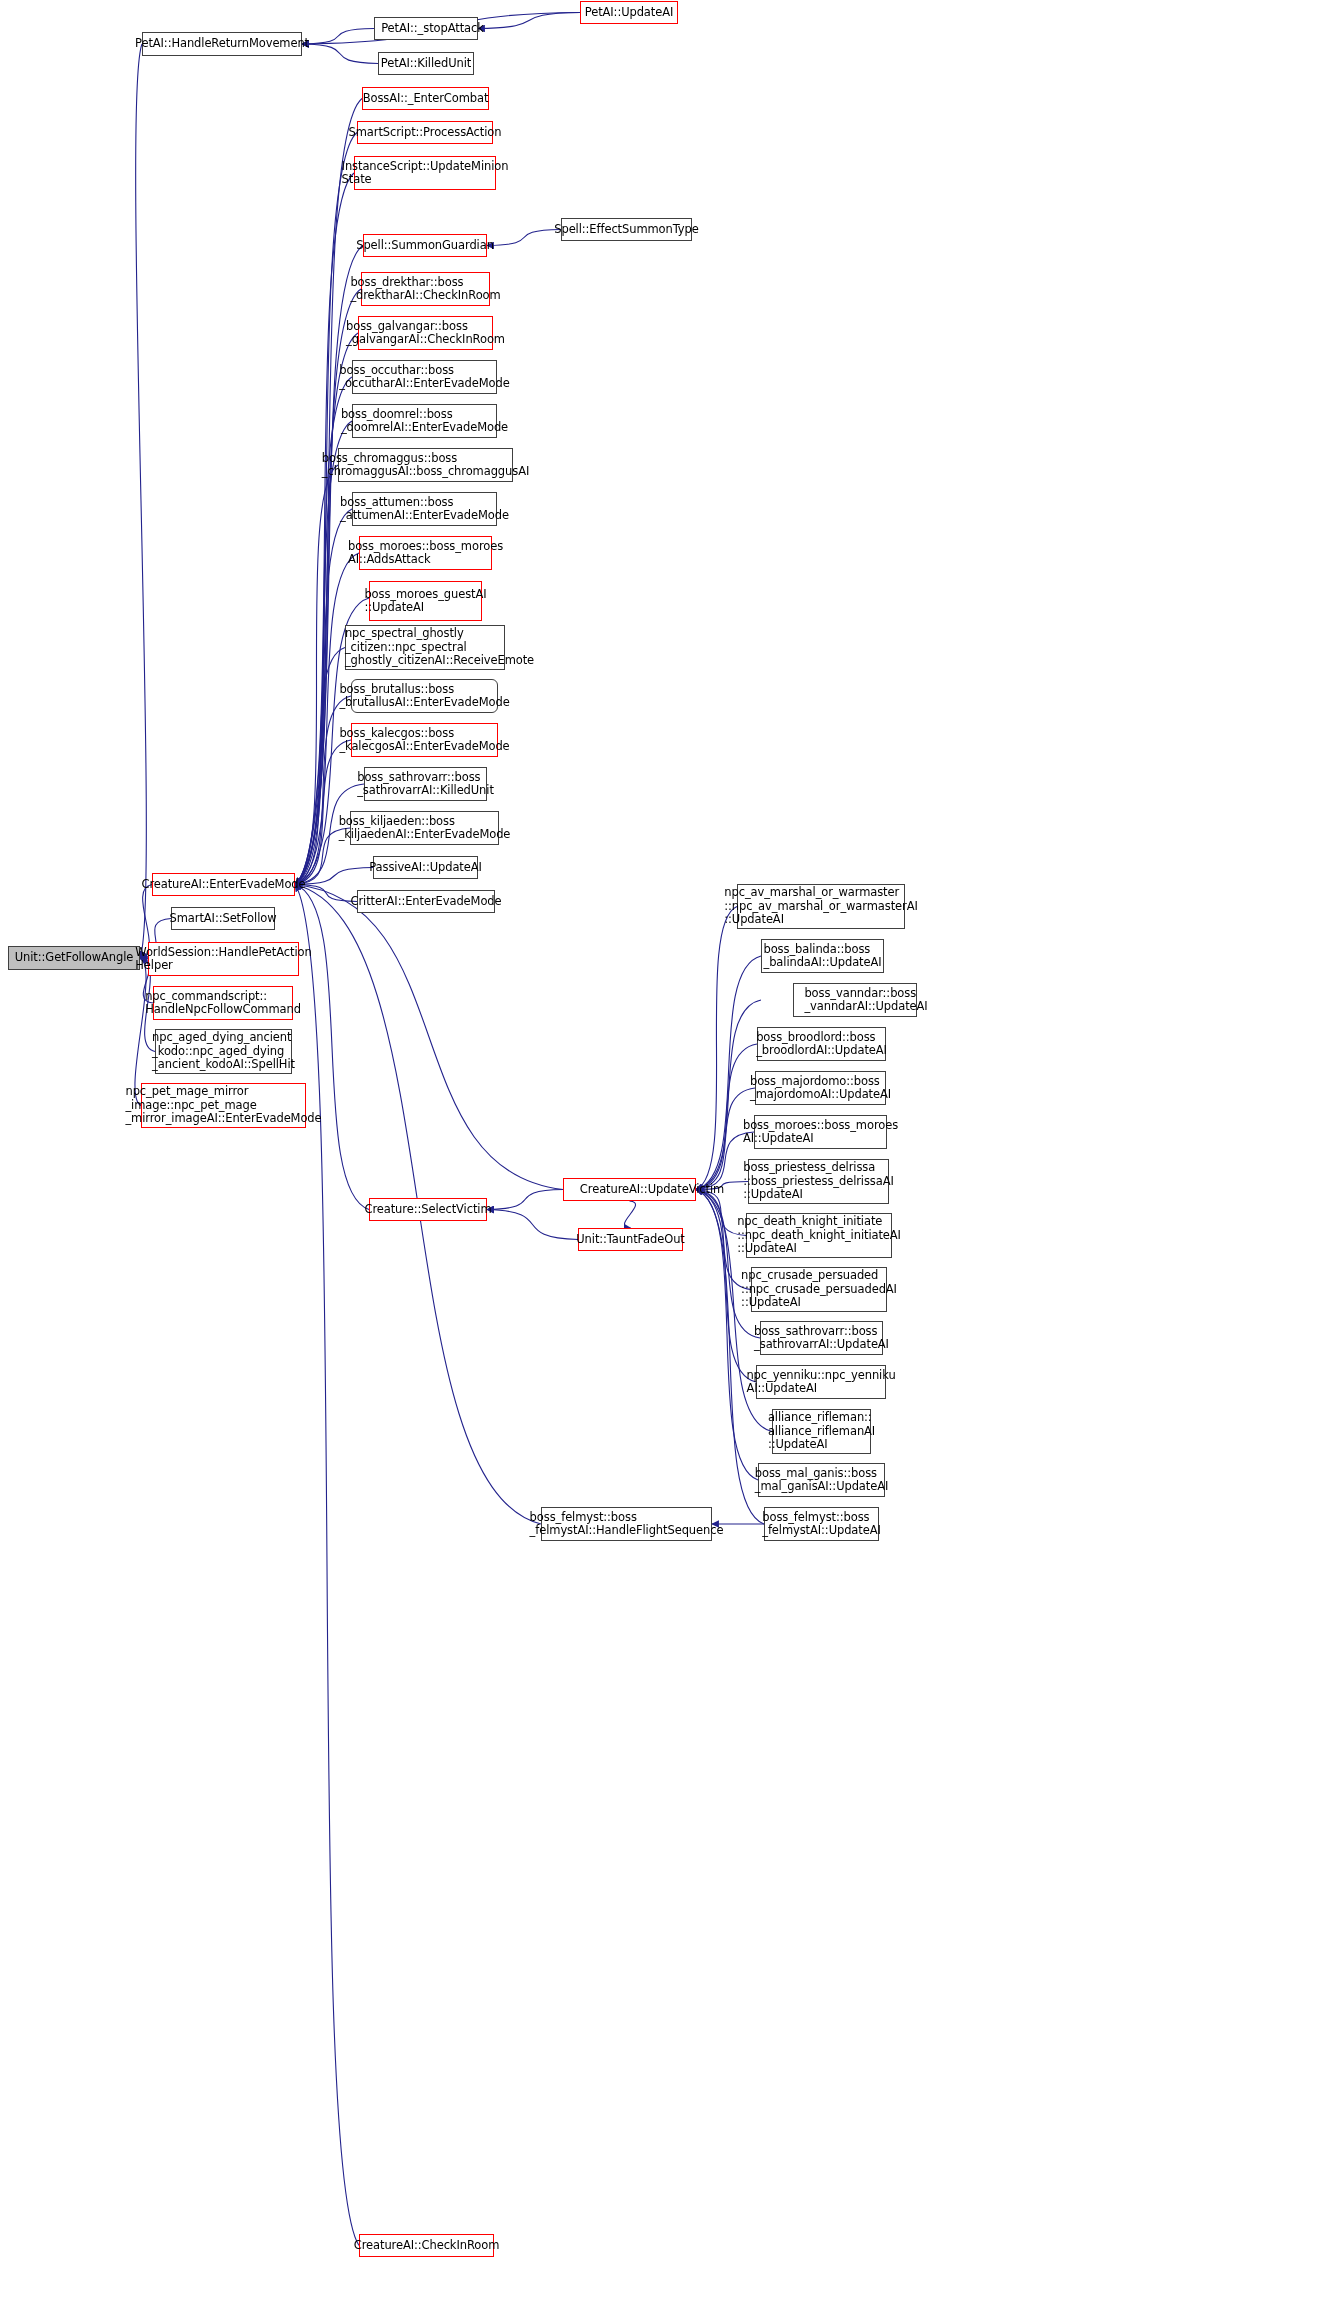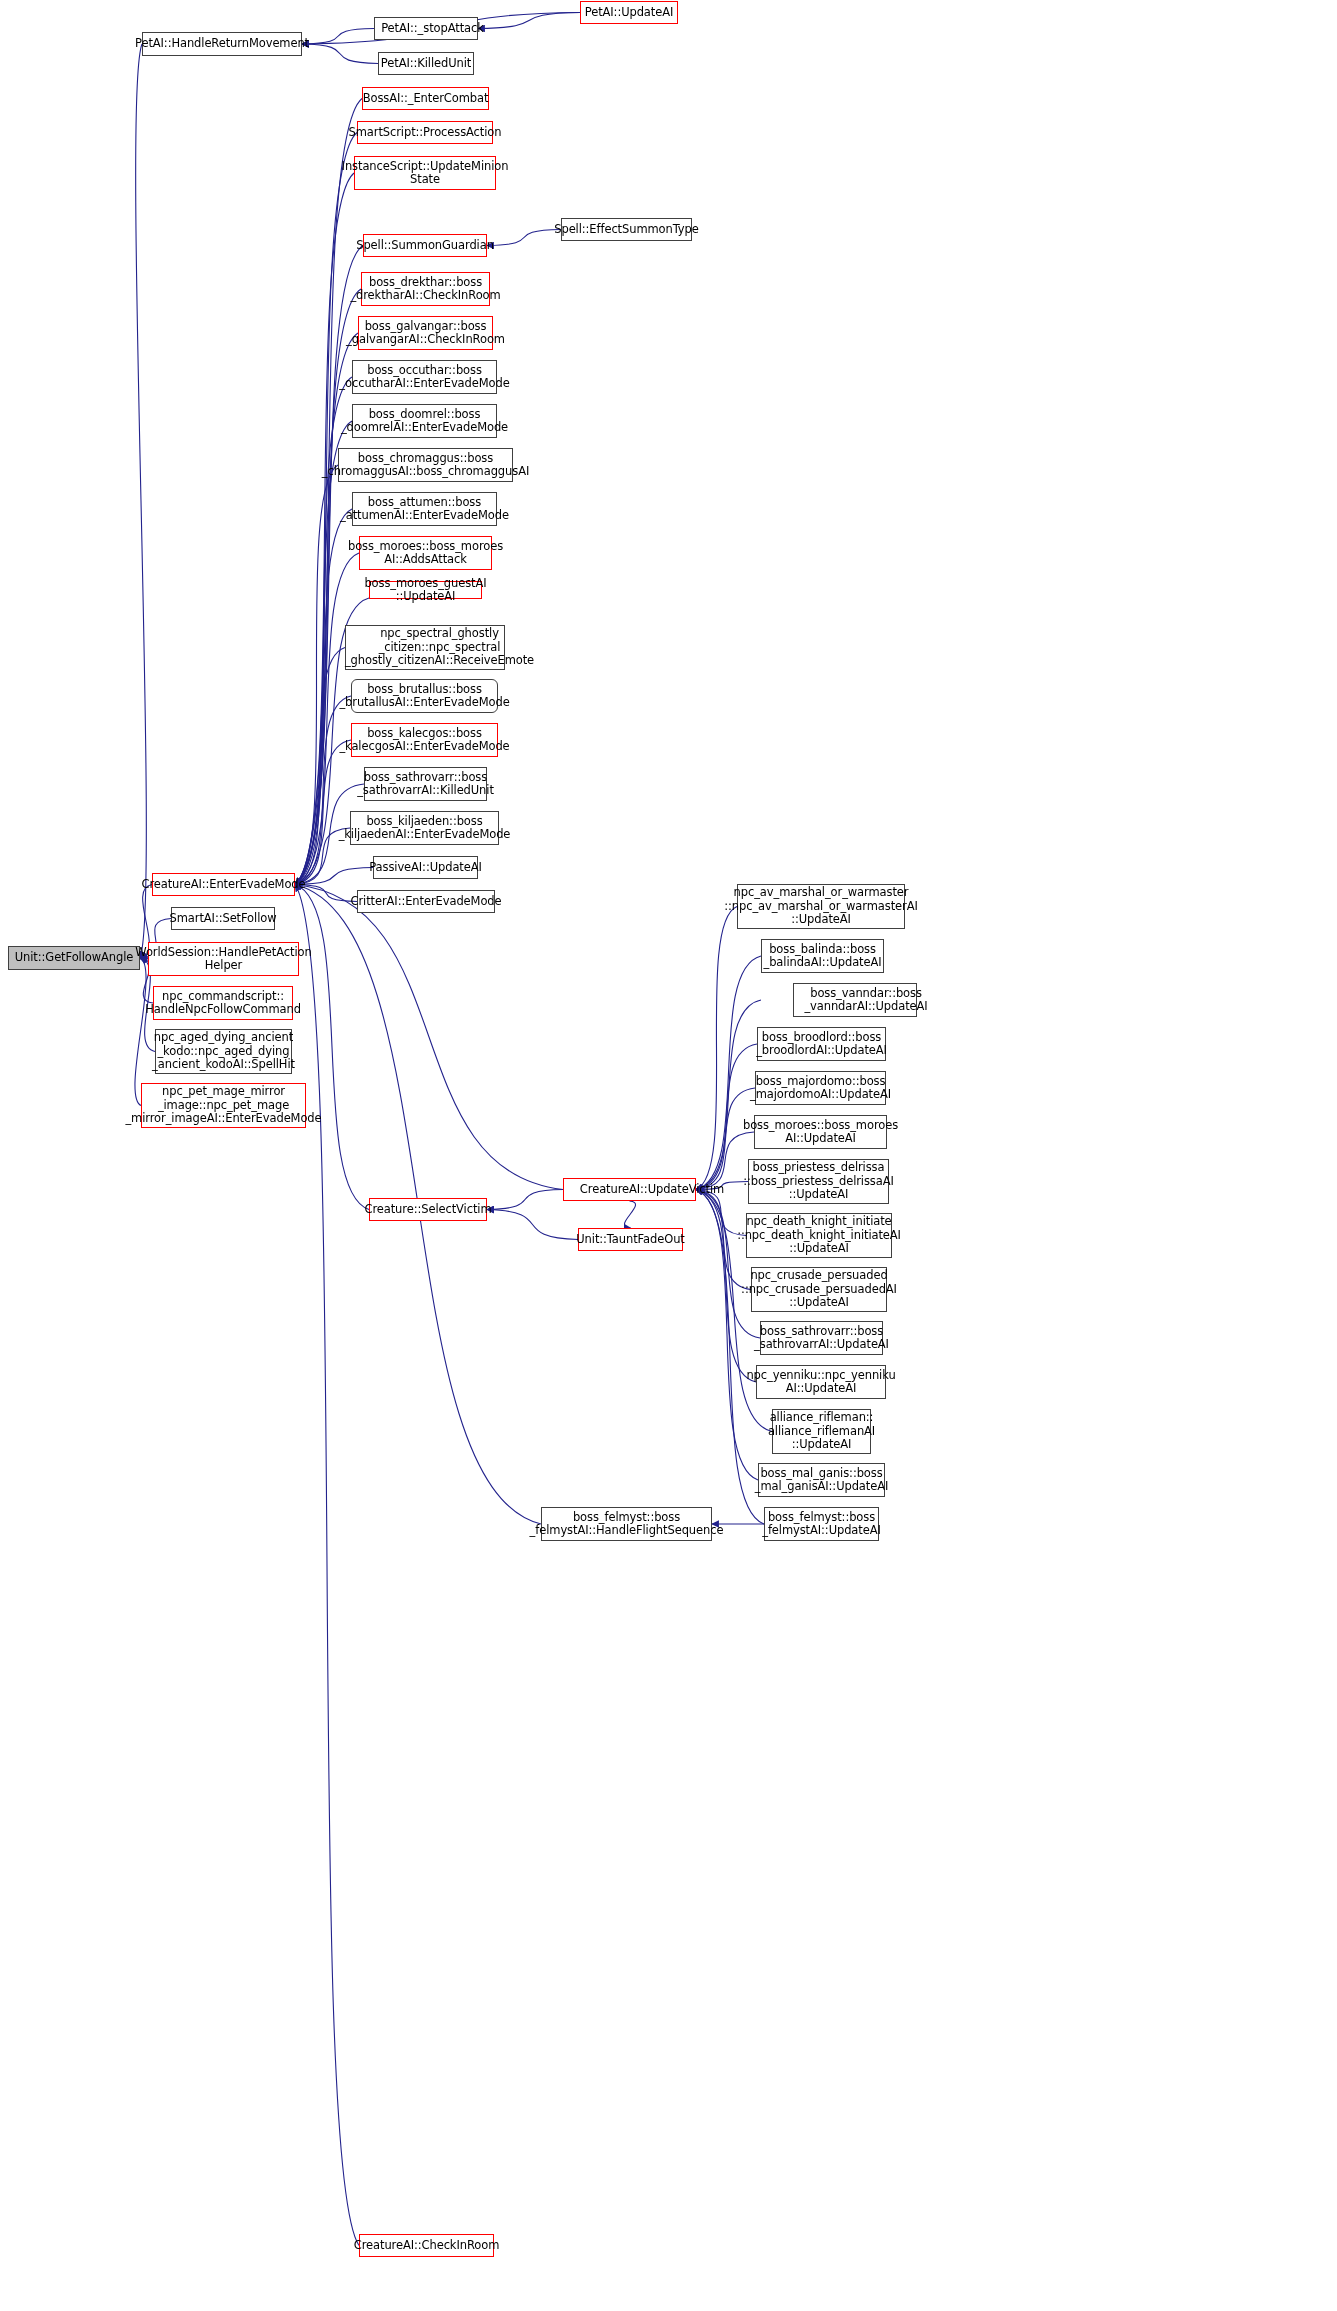--- a/index.html
+++ b/index.html
@@ -12,21 +12,21 @@
     font-family:"DejaVu Sans","Liberation Sans",sans-serif;
     overflow:hidden;
   }
   #edges{position:absolute;left:0;top:0;width:1337px;height:2311px;pointer-events:none;}
   .node{
     position:absolute;
     box-sizing:border-box;
     display:flex;
     align-items:center;
     justify-content:center;
-    text-align:center;
+    text-align:left;
     background:#ffffff;
     border:1px solid #404040;
     color:#000000;
     font-size:11.5px;
     line-height:13.5px;
     letter-spacing:-0.1px;
     white-space:pre-line;
     padding:1px 3px;
     cursor:pointer;
     z-index:5;
@@ -119,21 +119,21 @@
       <div class="node" style="left: 352px; top: 360px; width: 145px; height: 34px;"><span>boss_occuthar::boss
 _occutharAI::EnterEvadeMode</span></div>
       <div class="node" style="left: 352px; top: 404px; width: 145px; height: 34px;"><span>boss_doomrel::boss
 _doomrelAI::EnterEvadeMode</span></div>
       <div class="node" style="left: 338px; top: 448px; width: 175px; height: 34px;"><span>boss_chromaggus::boss
 _chromaggusAI::boss_chromaggusAI</span></div>
       <div class="node" style="left: 352px; top: 492px; width: 145px; height: 34px;"><span>boss_attumen::boss
 _attumenAI::EnterEvadeMode</span></div>
       <div class="node red" style="left: 359px; top: 536px; width: 133px; height: 34px;"><span>boss_moroes::boss_moroes
 AI::AddsAttack</span></div>
-      <div class="node red" style="left: 369px; top: 581px; width: 113px; height: 18px;"><span>boss_moroes_guestAI
+      <div class="node red" style="left: 369px; top: 581px; width: 113px; height: 40px;"><span>boss_moroes_guestAI
 ::UpdateAI</span></div>
       <div class="node" style="left: 345px; top: 625px; width: 160px; height: 45px; padding-left: 32px;"><span>npc_spectral_ghostly
 _citizen::npc_spectral
 _ghostly_citizenAI::ReceiveEmote</span></div>
       <div class="node" style="left: 351px; top: 679px; width: 147px; height: 34px; border-radius: 6px;"><span>boss_brutallus::boss
 _brutallusAI::EnterEvadeMode</span></div>
       <div class="node red" style="left: 351px; top: 723px; width: 147px; height: 34px;"><span>boss_kalecgos::boss
 _kalecgosAI::EnterEvadeMode</span></div>
       <div class="node" style="left: 364px; top: 767px; width: 123px; height: 34px;"><span>boss_sathrovarr::boss
 _sathrovarrAI::KilledUnit</span></div>

